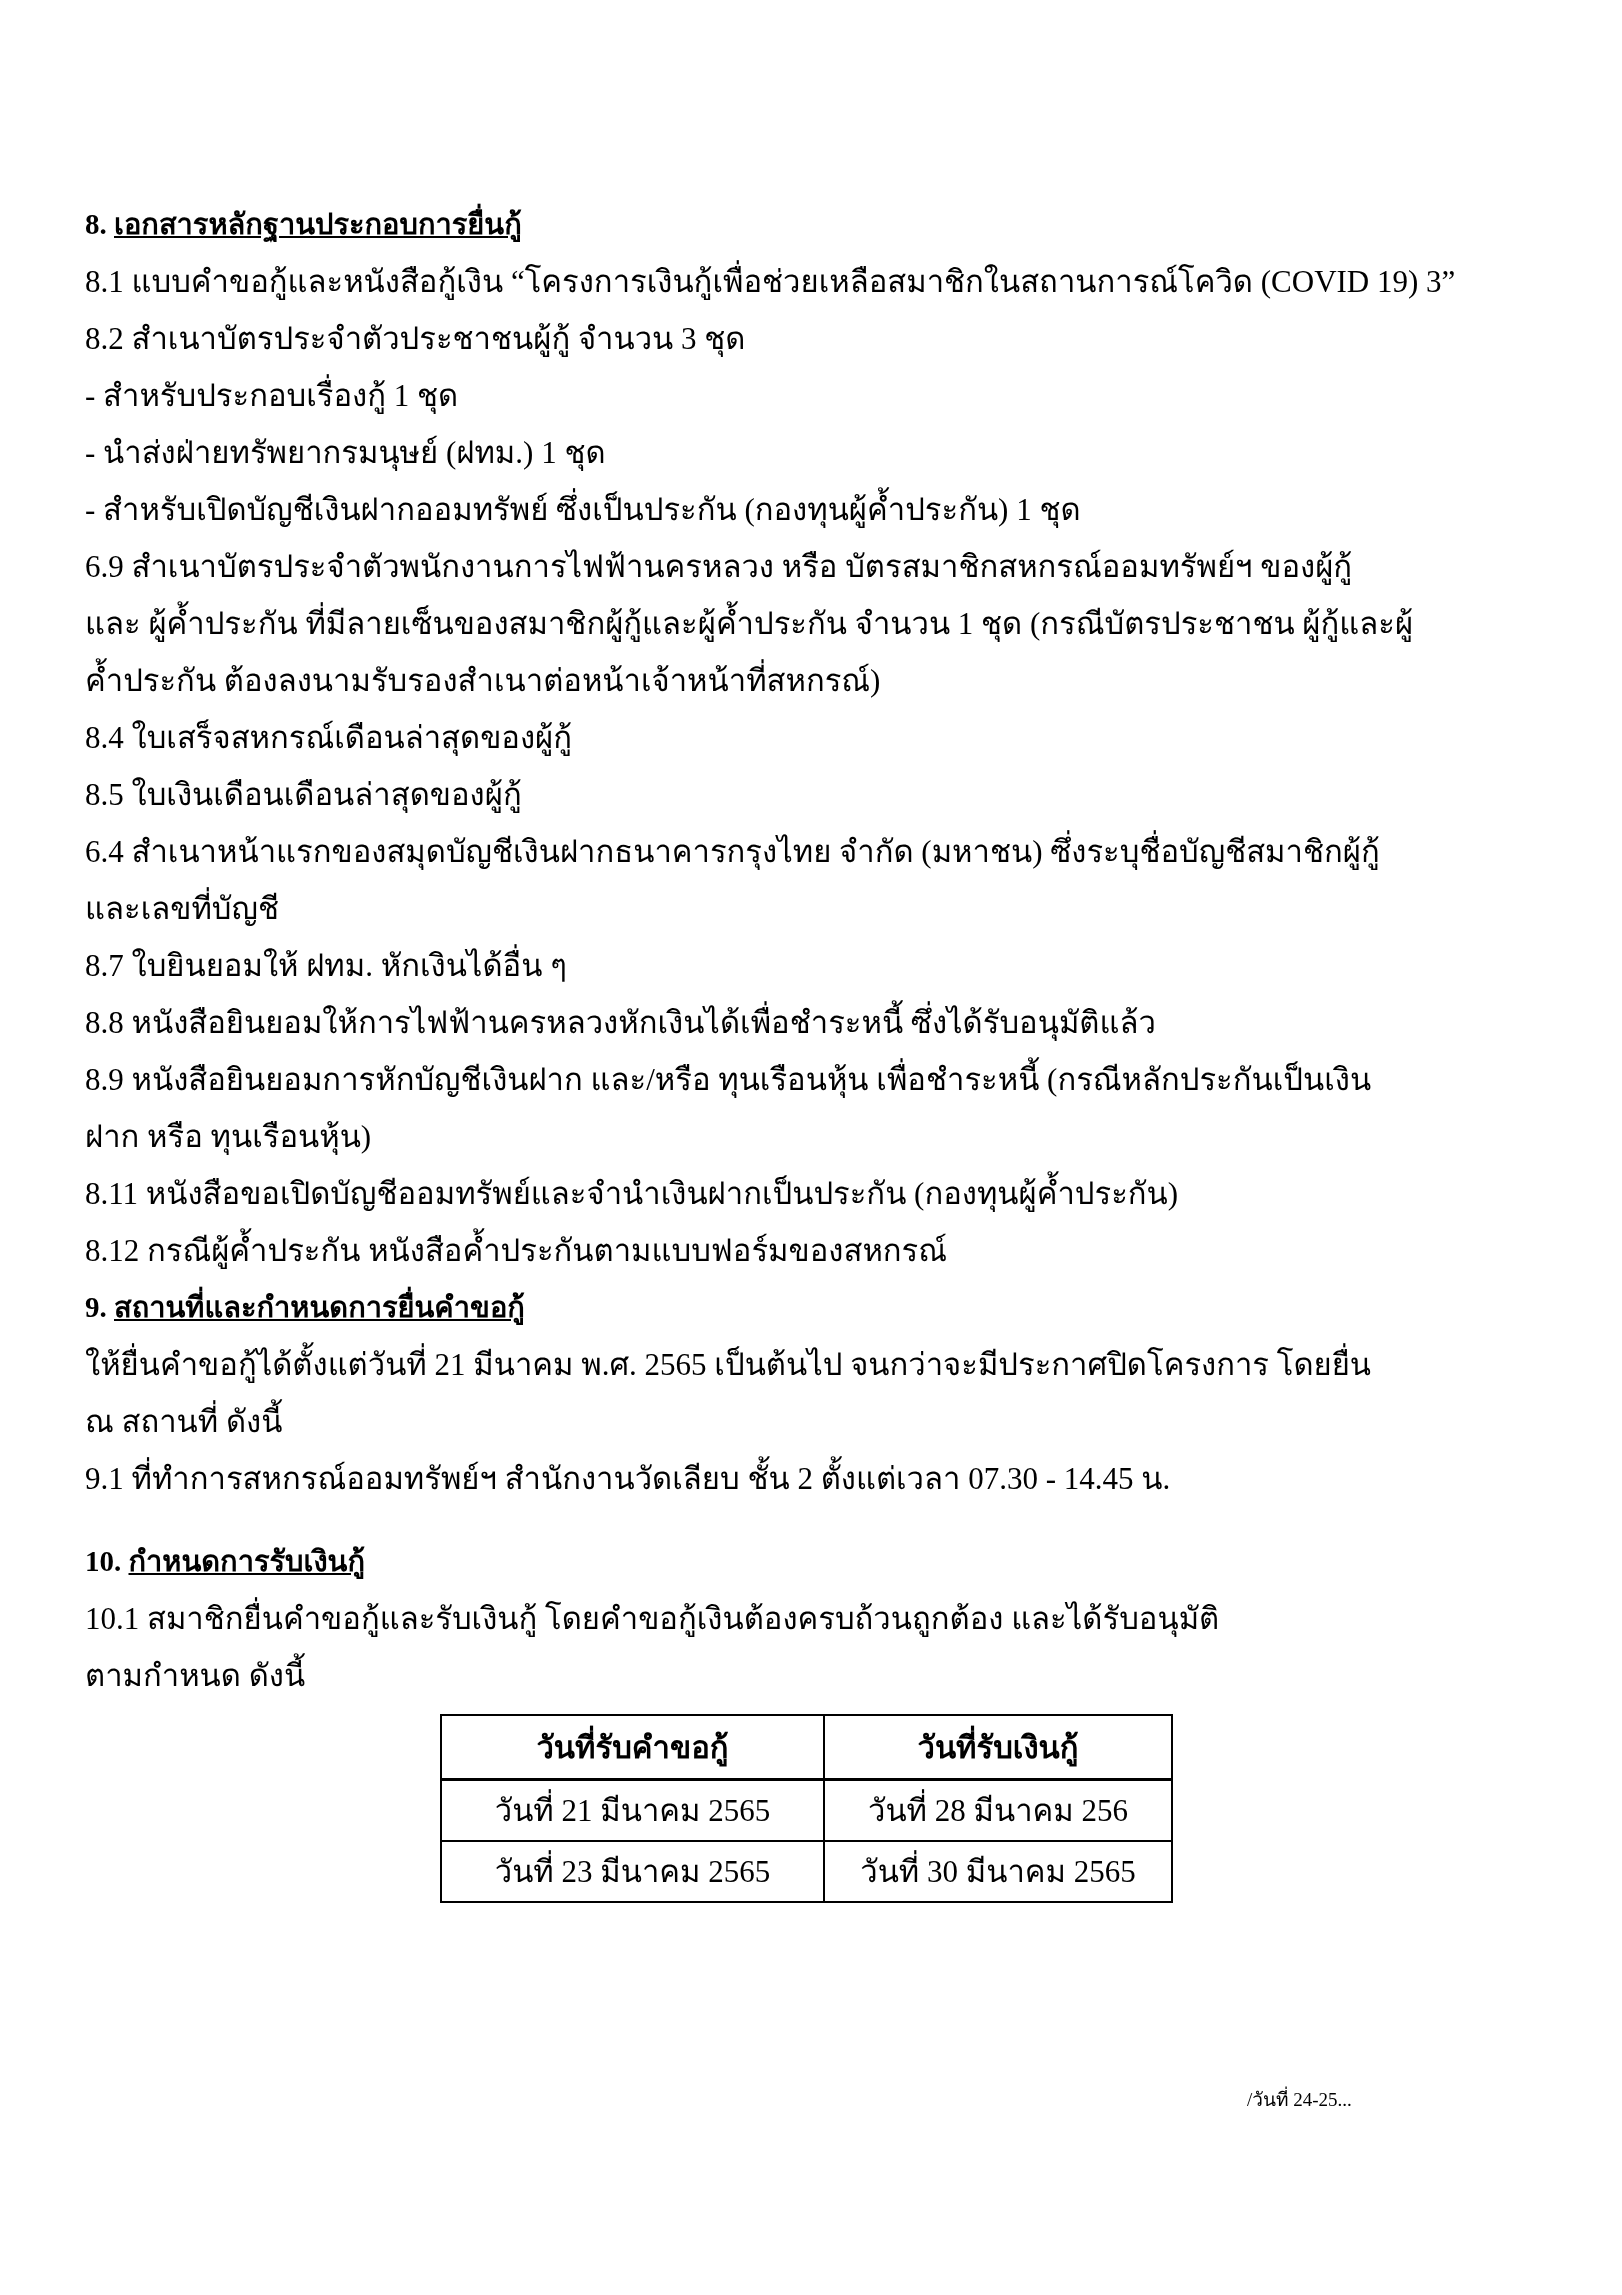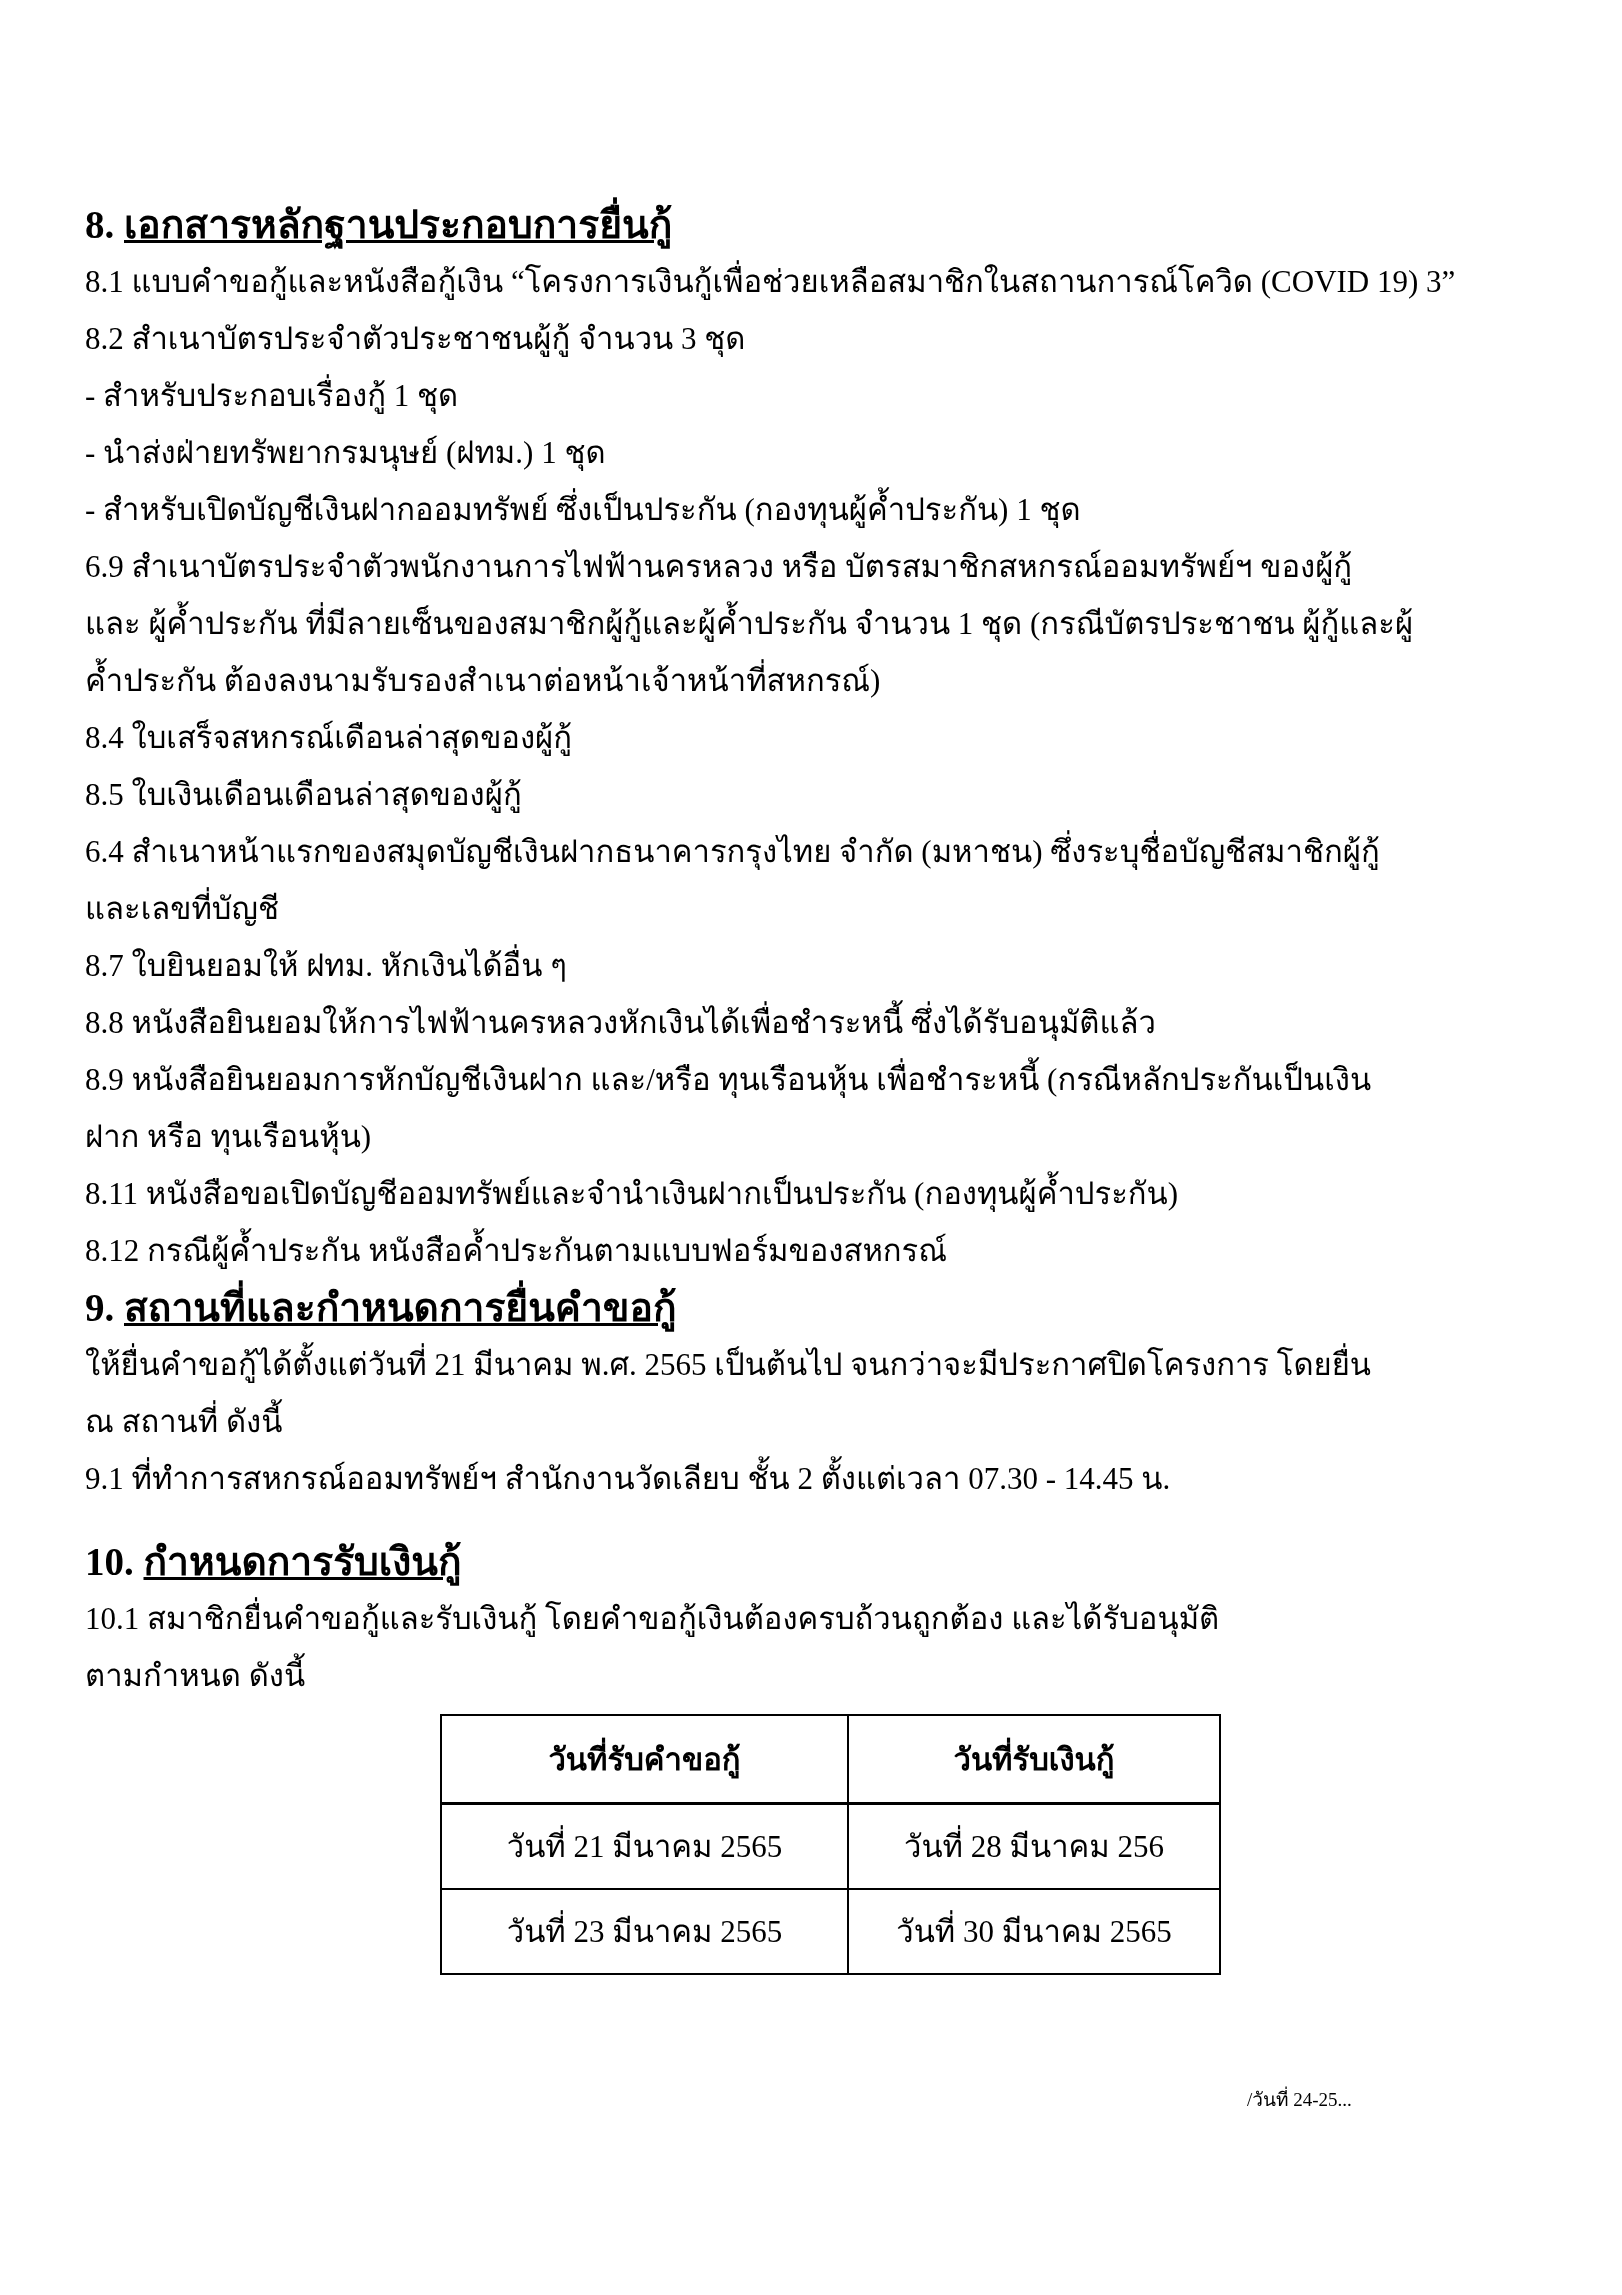--- a/index.html
+++ b/index.html
@@ -18,41 +18,41 @@
     left: 85px;
     top: 196px;
     width: 1456px;
   }
   p.line {
     margin: 0;
     height: 57px;
     line-height: 57px;
     white-space: nowrap;
   }
-  .h  { font-weight: bold; font-size: 39px; margin-left: 177px; }
+  .h  { font-weight: bold; font-size: 29px; margin-left: 177px; }
   .h .hno { text-decoration: none; }
   .h .htxt { text-decoration: underline; }
   .i1 { margin-left: 198px; }
   .i2 { margin-left: 251px; }
   .flush { margin-left: 0; }
   .pind { margin-left: 25px; }
   .vgap { height: 26px; }
   table.sched {
     border-collapse: collapse;
     margin-left: 355px;
     margin-top: 9.8px;
     table-layout: fixed;
     width: 727px;
   }
   table.sched td {
     border: 2.6px solid #000000;
     text-align: center;
     vertical-align: middle;
     height: 59px;
-    padding: 12px;
+    padding: 0;
   }
   table.sched tr.head td {
     font-weight: bold;
     height: 62px;
     border-bottom-width: 3.9px;
   }
   table.sched td.c1 { width: 381px; }
   table.sched td.c2 { width: 346px; }
   .pagefooter {
     position: absolute;

